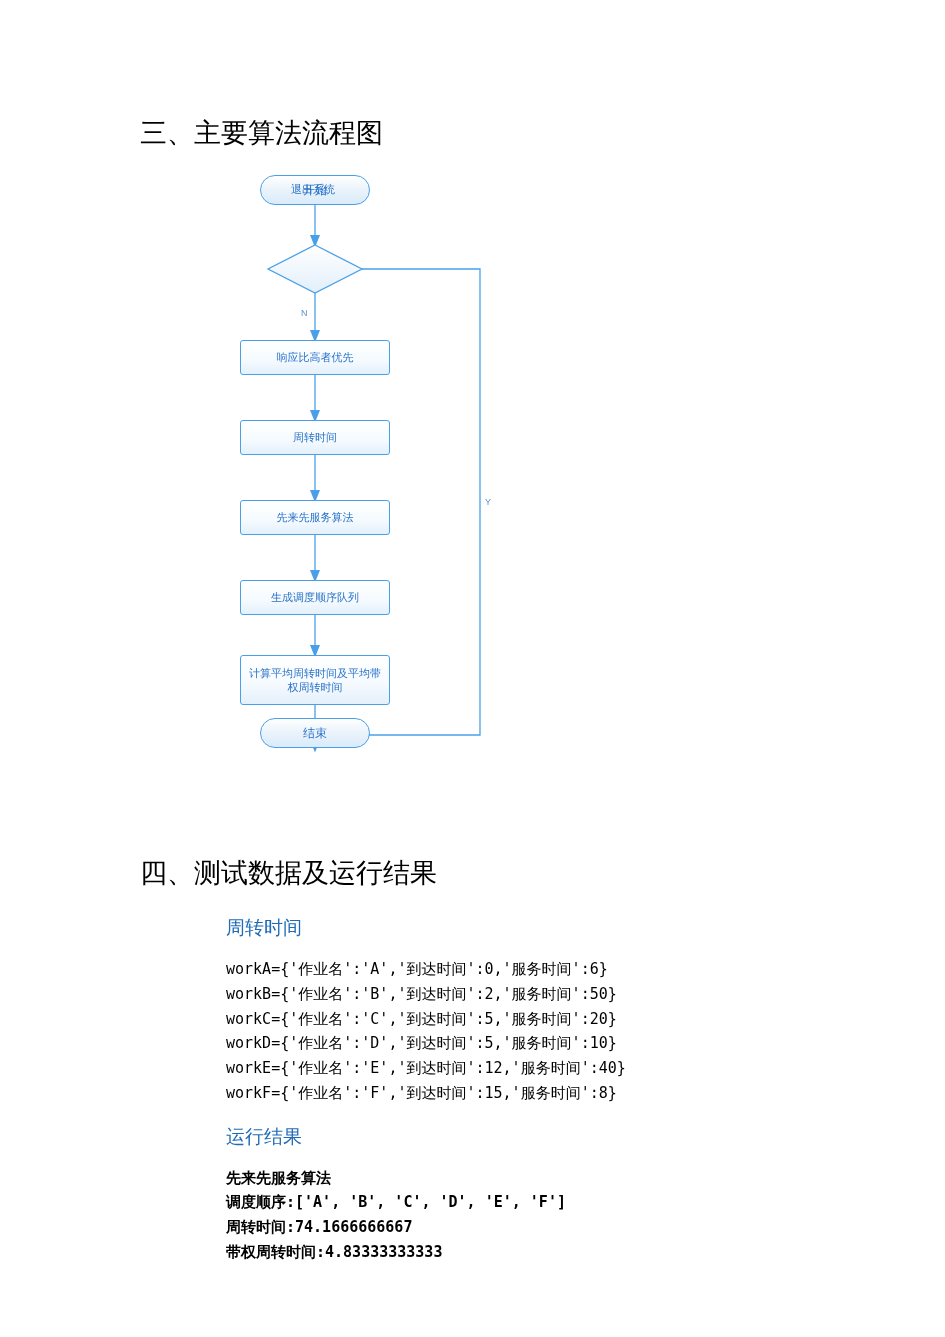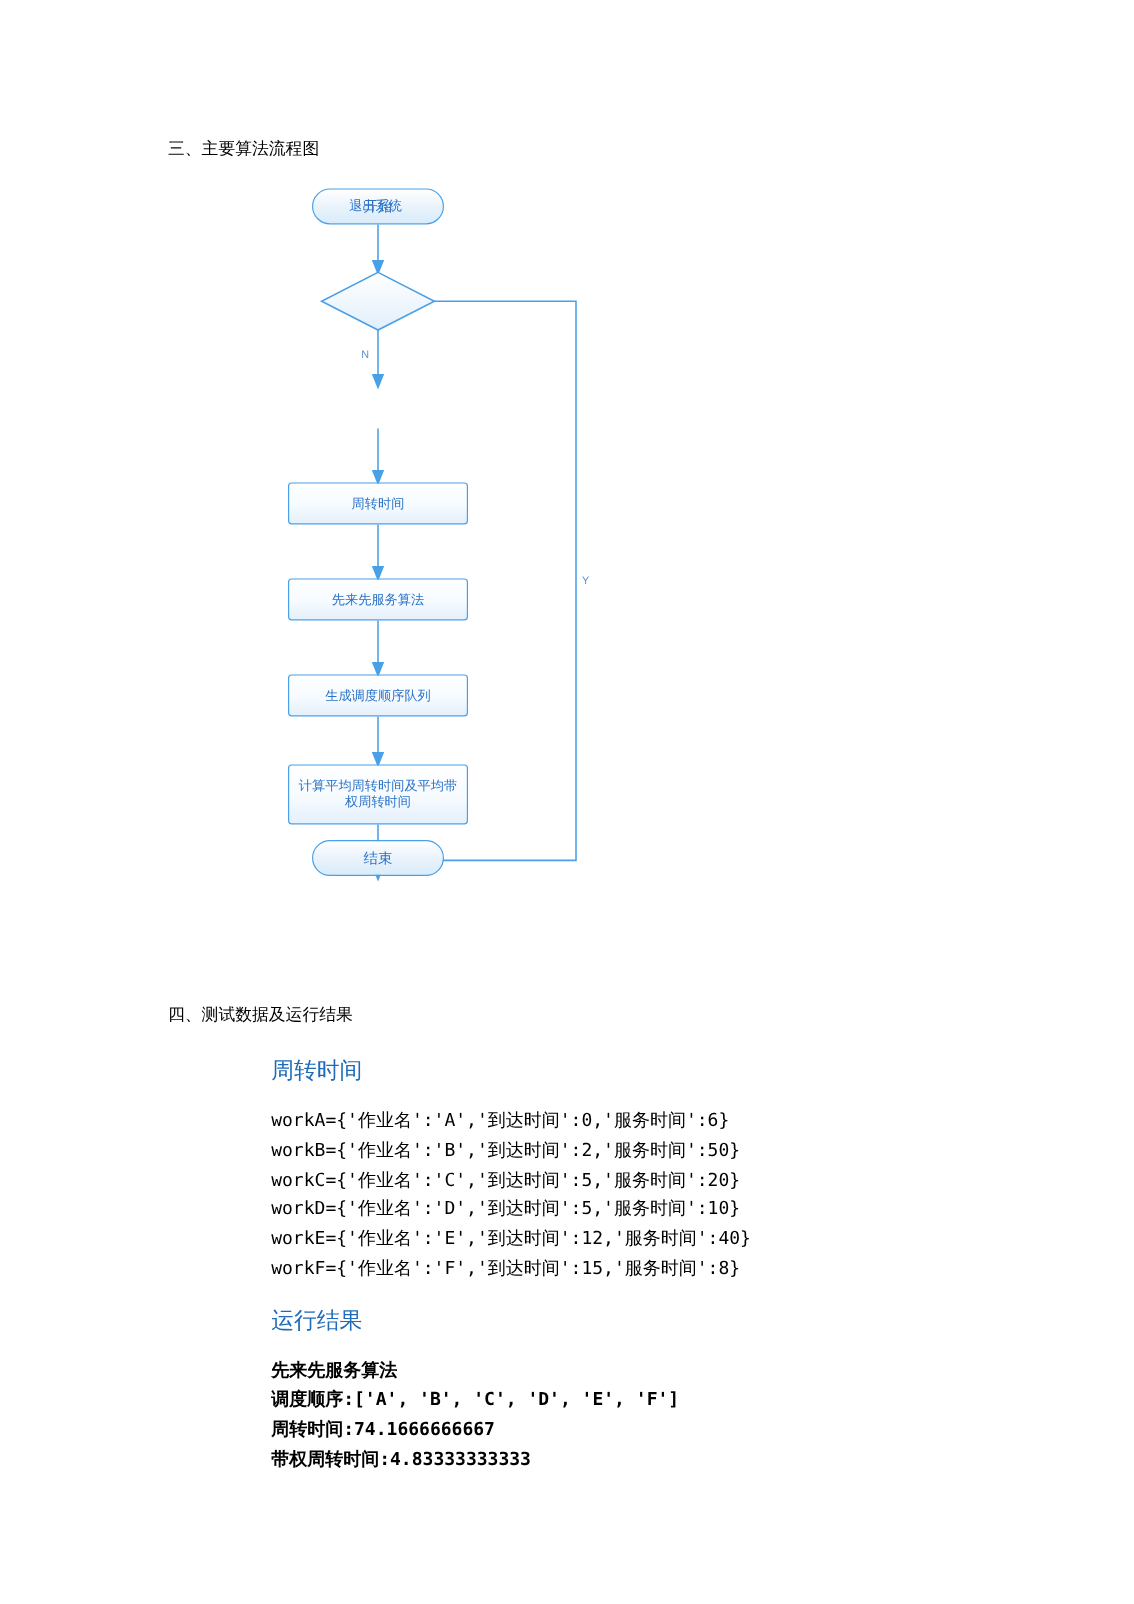--- a/index.html
+++ b/index.html
@@ -4,21 +4,21 @@
   <style>
     * { margin: 0; padding: 0; box-sizing: border-box; }
     body {
       background: #fff;
       font-family: "SimSun", "宋体", serif;
       width: 945px;
       padding: 115px 140px 60px 140px;
       color: #000;
     }
     .section-heading {
-      font-size: 14px;
+      font-size: 27px;
       color: #000;
       margin-bottom: 24px;
       font-weight: normal;
     }
     .flowchart-wrap {
       padding-left: 72px;
       margin-bottom: 40px;
     }
     .flowchart {
       position: relative;
@@ -126,20 +126,21 @@
 
     <div class="term" style="top:0">开始</div>
 
     <div style="position:absolute;left:0;top:80;width:206px;text-align:center;color:#2a72c9;font-size:11px;pointer-events:none">
         <span style="position:absolute;left:79px;top:7px;font-family:'SimSun';">退出系统</span>
     </div>
 
     <span class="edge-label" style="left:89px;top:133px">N</span>
     <span class="edge-label" style="left:273px;top:322px">Y</span>
 
+    <div class="process" style="top:165px;height:35px">响应比高者优先</div>
     <div class="process" style="top:245px;height:35px">周转时间</div>
     <div class="process" style="top:325px;height:35px">先来先服务算法</div>
     <div class="process" style="top:480px;height:50px;line-height:1.3">计算平均周转时间及平均带权周转时间</div>
     <div class="process" style="top:405px;height:35px">生成调度顺序队列</div>
 
     <div class="term" style="top:543px">结束</div>
   </div>
 </div>
 
 <h2 class="section-heading">四、测试数据及运行结果</h2>

